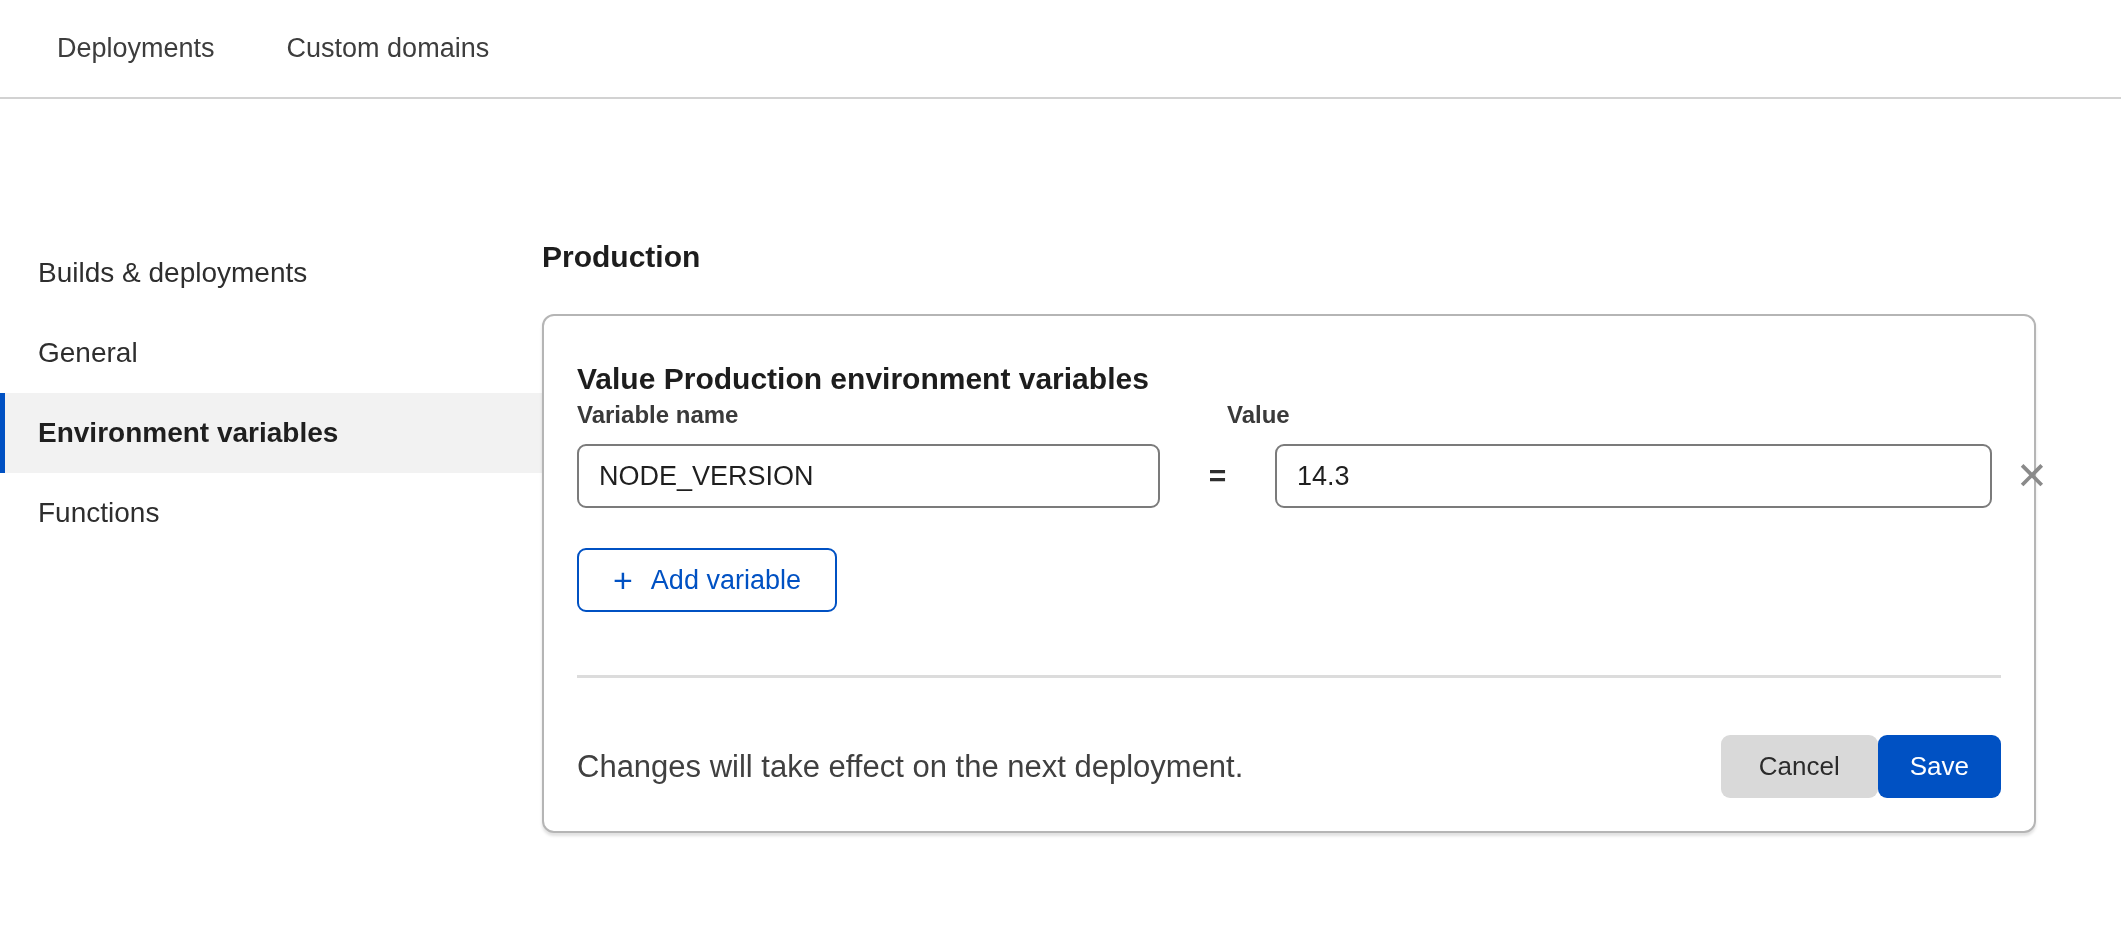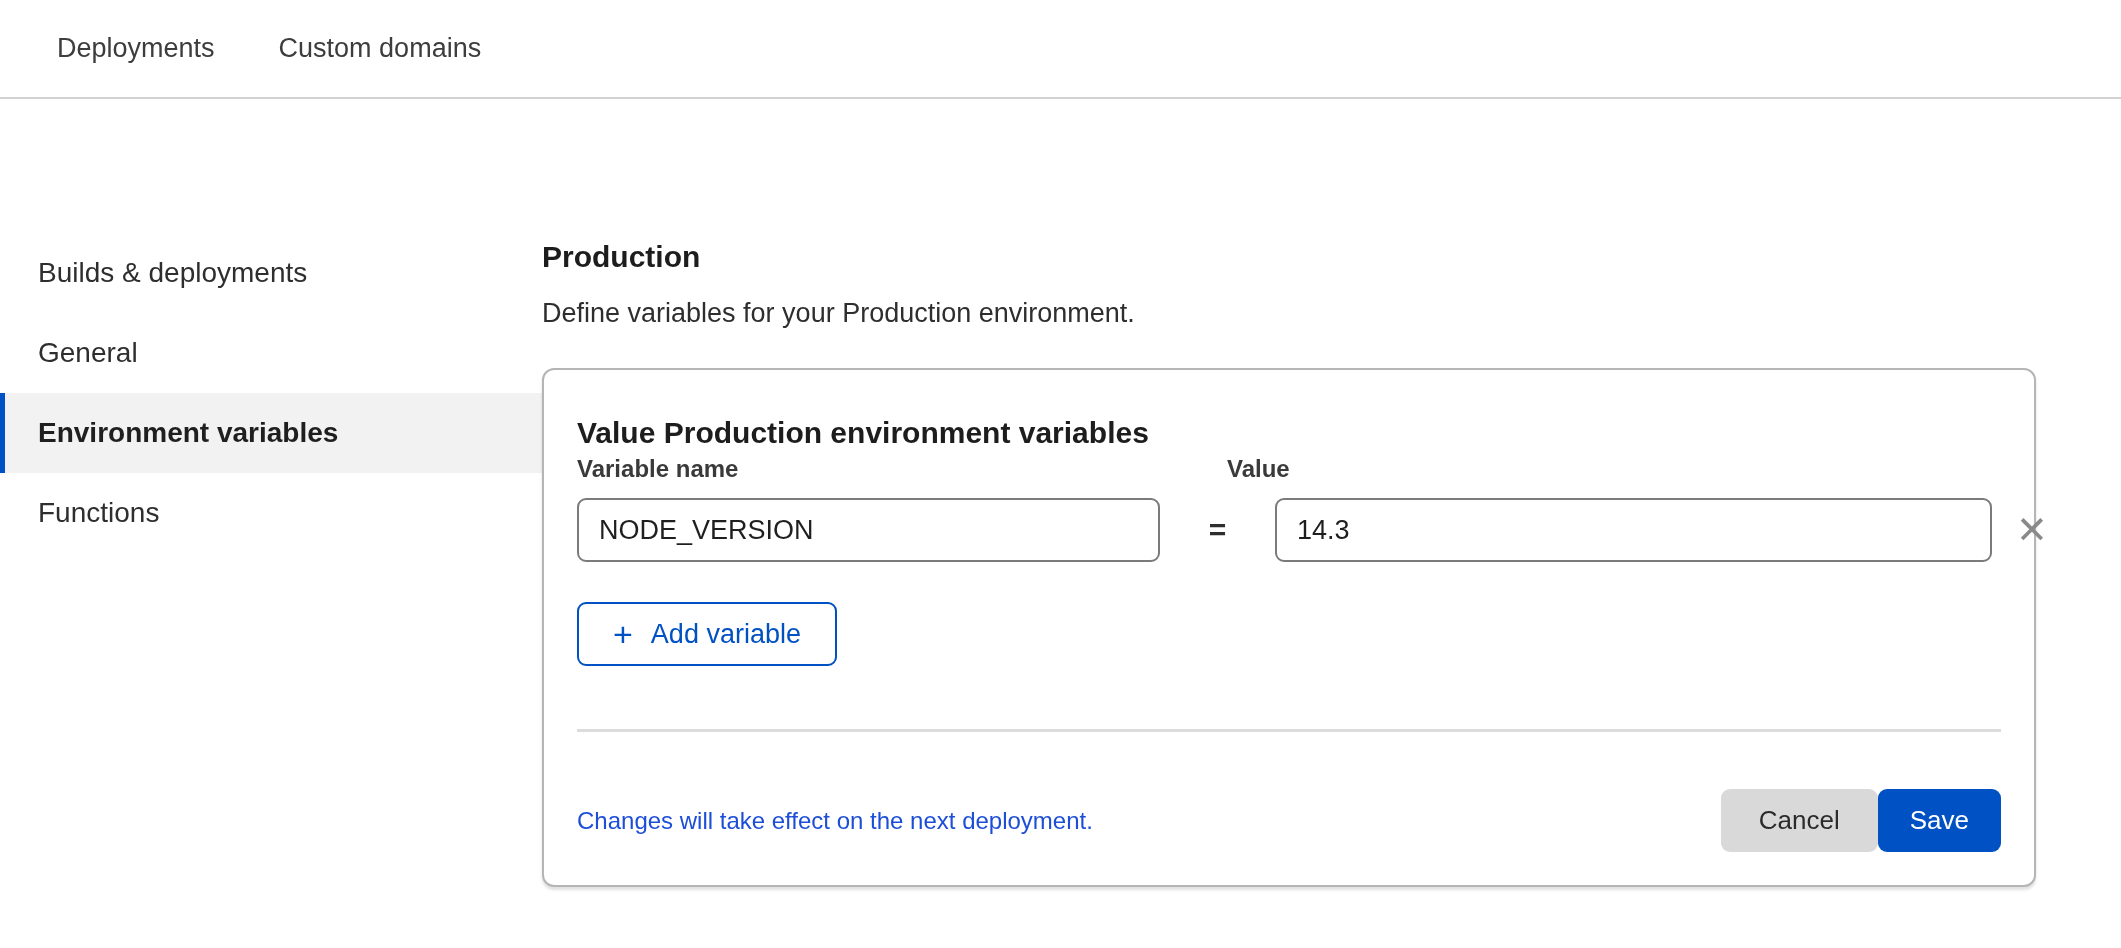--- a/index.html
+++ b/index.html
@@ -13,21 +13,21 @@
   }
   .page { width: 2121px; height: 948px; position: relative; background: #fff; }
 
   
   .tabbar {
     display: flex;
     align-items: stretch;
     height: 99px;
     border-bottom: 2px solid #d2d2d2;
     padding-left: 27px;
-    column-gap: 4px;
+    column-gap: 12px;
   }
   .tab {
     position: relative;
     display: flex;
     align-items: center;
     padding: 0 30px;
     font-size: 27px;
     color: #3d3d3d;
     cursor: pointer;
     white-space: nowrap;
@@ -139,21 +139,21 @@
   .add-btn .plus { font-size: 34px; font-weight: 400; line-height: 34px; }
 
   .card-divider { margin-top: 63px; border: none; border-top: 3px solid #dcdcdc; }
 
   .card-footer {
     margin-top: 57px;
     display: flex;
     align-items: center;
     justify-content: space-between;
   }
-  .footer-note { font-size: 24px; color: #1d4ed8; }
+  .footer-note { font-size: 31px; color: #404040; }
   .footer-actions { display: flex; align-items: center; }
   .btn {
     height: 63px;
     border: none;
     border-radius: 9px;
     font-family: "Liberation Sans", sans-serif;
     font-size: 26px;
     cursor: pointer;
     display: inline-flex;
     align-items: center;
@@ -176,21 +176,20 @@
 
     <nav class="sidebar">
       <div class="side-item">Builds &amp; deployments</div>
       <div class="side-item">General</div>
       <div class="side-item active">Environment variables</div>
       <div class="side-item">Functions</div>
     </nav>
 
     <main class="main">
       <h1 class="main-title">Production</h1>
-      <p class="main-desc">Define variables for your Production environment.</p>
 
       <section class="card">
         <h2 class="card-heading">Value Production environment variables</h2>
 
         <div class="var-grid labels-row">
           <div class="field-label">Variable name</div>
           <div></div>
           <div class="field-label">Value</div>
           <div></div>
         </div>

